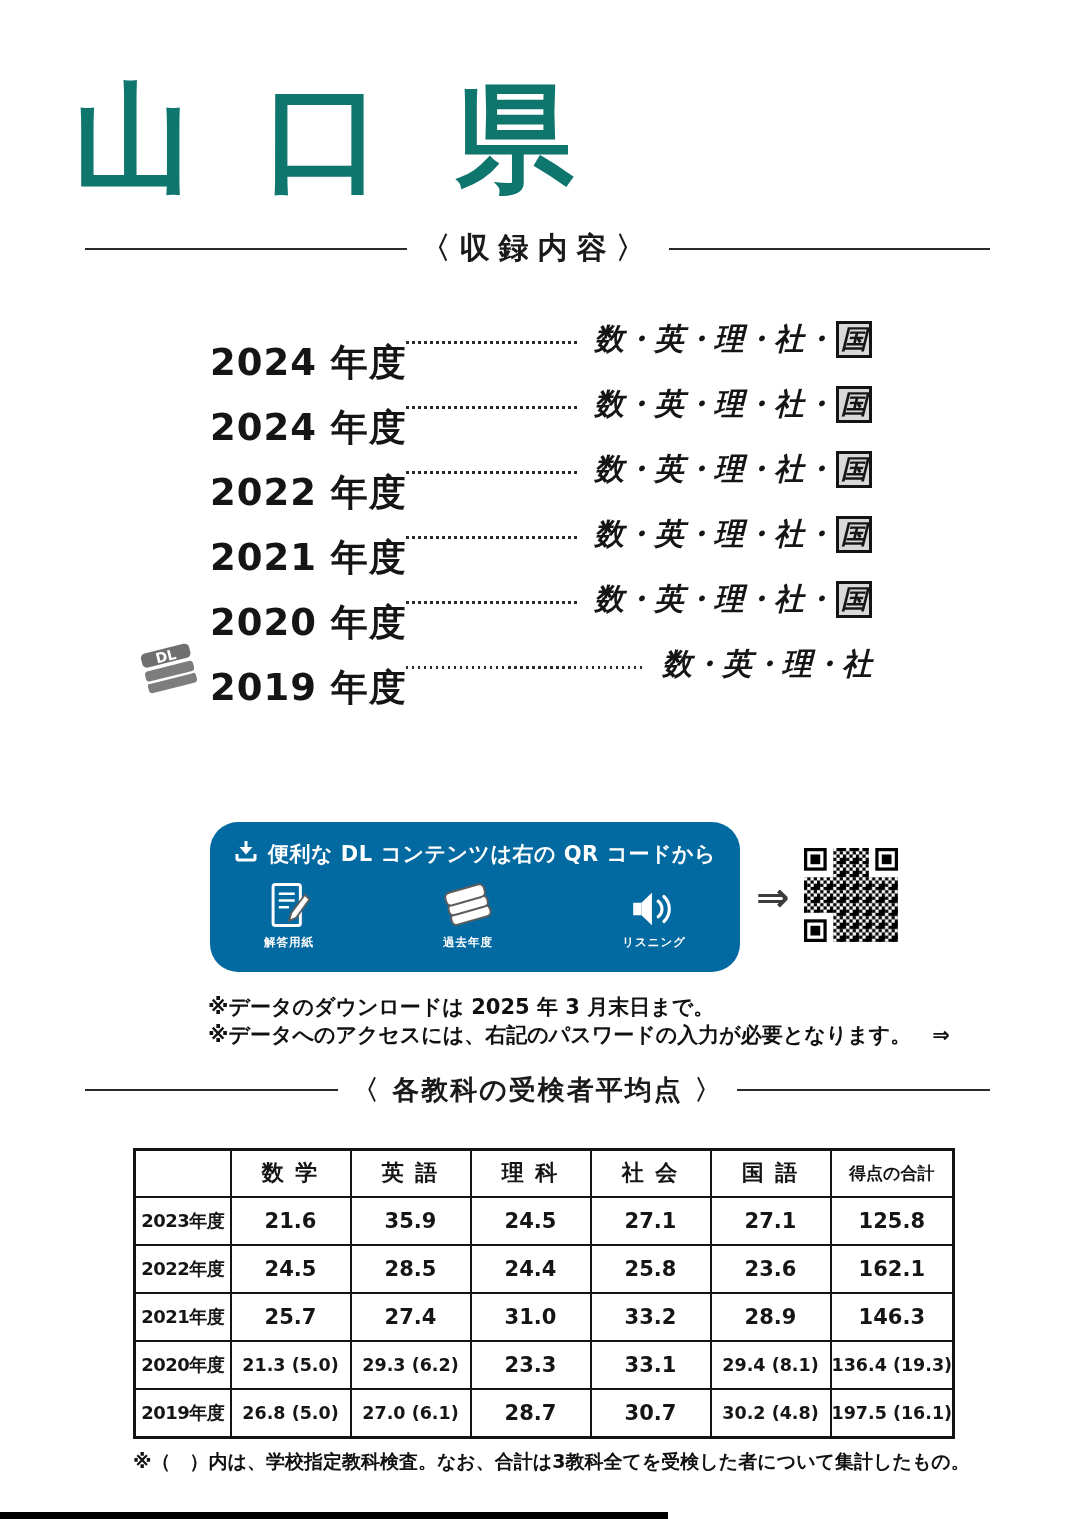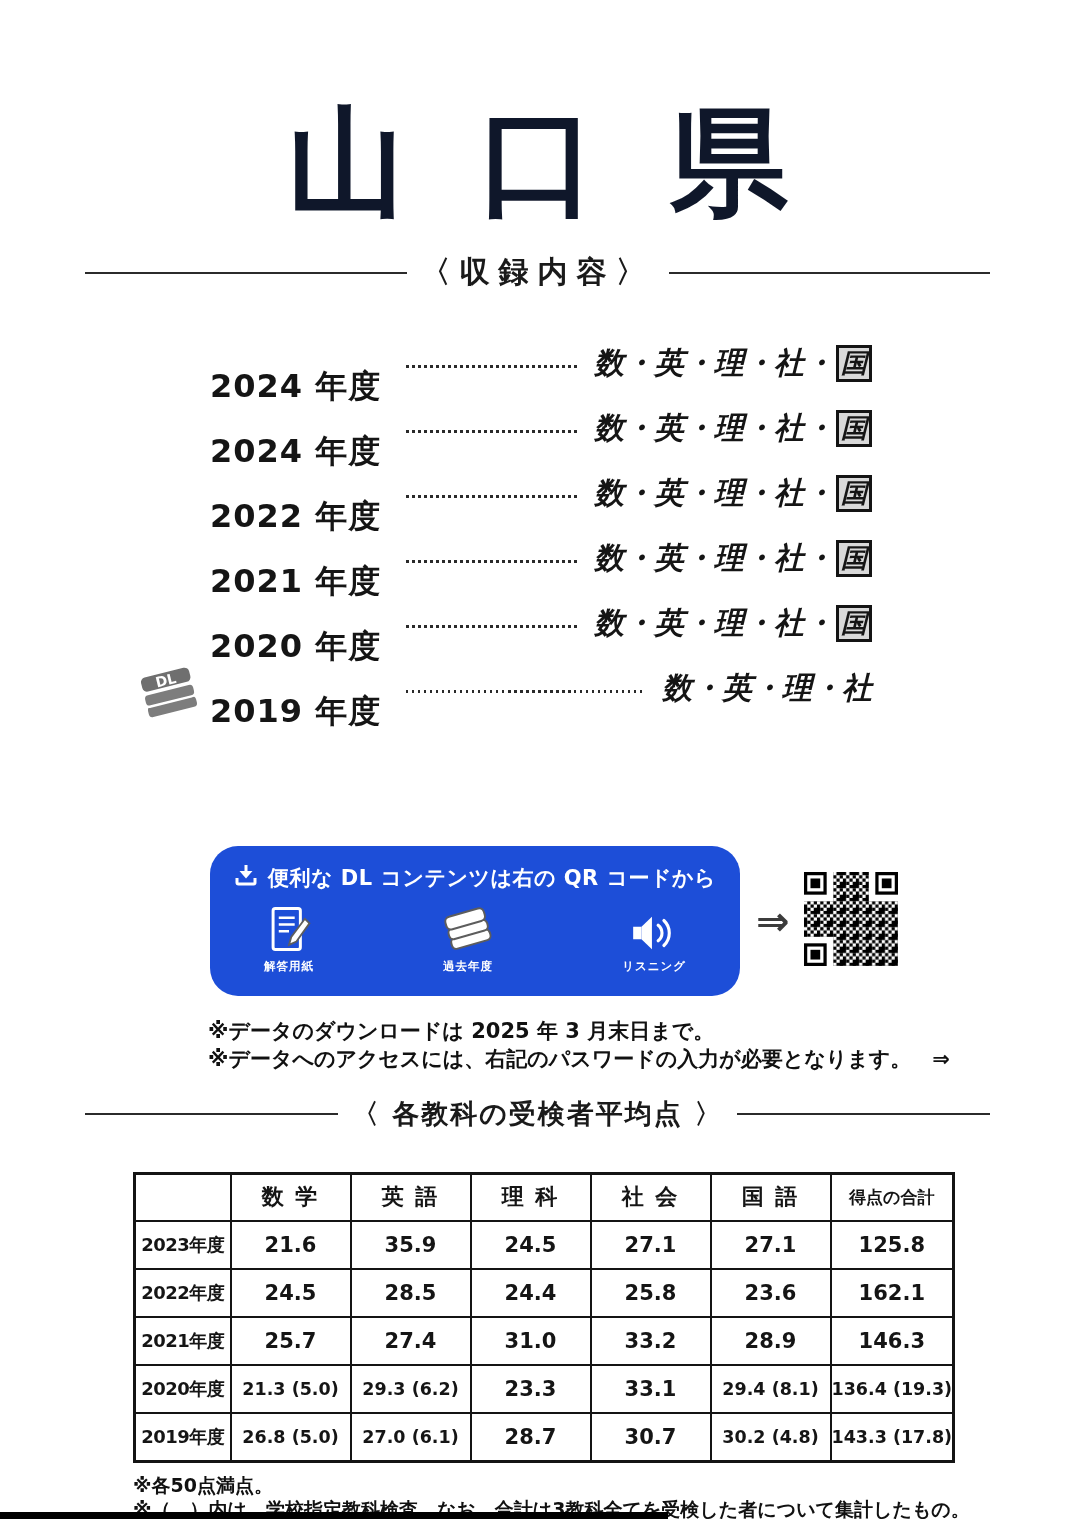--- a/index.html
+++ b/index.html
@@ -1,46 +1,46 @@
 <!DOCTYPE html>
 <html><head>
 <meta charset="utf-8">
 <style>
   * { margin:0; padding:0; box-sizing:border-box; }
   html,body { background:#fff; }
   body { width:1075px; height:1519px; position:relative; overflow:hidden;
          font-family:"DejaVu Sans","Liberation Sans",sans-serif; color:#151515; }
 
   
-  .title { padding-top:96px; text-align:center; font-size:118px; line-height:1.12;
-           font-weight:800; letter-spacing:0.62em; text-indent:0.62em; color:#0f172a; }
+  .title { padding-top:72px; font-size:118px; line-height:1.12;
+           font-weight:800; letter-spacing:0.62em; text-indent:0.62em; color:#0f766e; }
 
   
   .divider { display:flex; align-items:center; margin:24px 85px 0; gap:14px; }
   .divider .line { flex:1; height:2px; background:#2b2b2b; }
   .divider-text { font-weight:700; color:#1a1a1a; white-space:nowrap; }
   .divider-1 .divider-text { font-size:30px; letter-spacing:9px; }
   .divider-2 { margin-top:22px; }
   .divider-2 .divider-text { font-size:27px; letter-spacing:2px; }
 
   
   .toc { width:662px; margin:50px 0 0 210px; }
   .toc-row { display:flex; align-items:center; height:40px; margin-bottom:25px; position:relative; }
-  .toc-year { font-size:32px; font-weight:700; letter-spacing:1px; width:192px; white-space:nowrap;margin-top:48px; }
+  .toc-year { font-size:37px; font-weight:700; letter-spacing:1px; width:192px; white-space:nowrap;margin-top:48px; }
   .toc-dots { flex:1; height:3px; margin:6px 16px 0 4px;
               background:repeating-linear-gradient(90deg,#2a2a2a 0 2.5px,transparent 2.5px 6px); }
   .toc-subjects { display:flex; align-items:center; font-size:30px; font-weight:700; white-space:nowrap;font-style:italic; }
   .kokugo-sep:empty, .kokugo-box:empty { display:none; }
   .kokugo-box { display:inline-block; border:3px solid #141414; background:#d9d9d9;
                 font-size:26px; line-height:1.05; padding:2px 2px; margin-left:2px; }
   .dl-books { position:absolute; left:-82px; top:-8px; }
 
   
   .banner-section { display:flex; align-items:center; margin:138px 0 0 210px; }
-  .banner { width:530px; height:150px; background:#1d4ed8; border-radius:28px;
+  .banner { width:530px; height:150px; background:#0369a1; border-radius:28px;
             color:#fff; padding:17px 20px 10px; }
   .banner-heading { display:flex; justify-content:center; align-items:center; gap:10px;
                     font-size:21px; font-weight:700; letter-spacing:0.5px; white-space:nowrap; }
   .banner-items { display:flex; justify-content:space-between; padding:0 34px; margin-top:8px;gap:48px; }
   .banner-item { display:flex; flex-direction:column; align-items:center; }
   .banner-item .iconbox { height:54px; display:flex; align-items:flex-end; }
   .banner-item .caption { font-size:11.5px; font-weight:700; letter-spacing:1px; margin-top:5px; }
   .big-arrow { font-size:40px; font-weight:700; color:#3c3c3c; margin:0 14px 0 16px; }
   .qr { display:block; }
 
@@ -284,23 +284,22 @@
     <td class="val tight">29.4 (8.1)</td>
     <td class="val tight">136.4 (19.3)</td>
   </tr>
   <tr>
     <td class="rowlabel">2019年度</td>
     <td class="val tight">26.8 (5.0)</td>
     <td class="val tight">27.0 (6.1)</td>
     <td class="val">28.7</td>
     <td class="val">30.7</td>
     <td class="val tight">30.2 (4.8)</td>
-    <td class="val tight">143.3 (17.8)</td>
+    <td class="val tight">197.5 (16.1)</td>
   </tr>
 </tbody>
   </table>
 
 <div class="footnotes">
-  <div>※各50点満点。</div>
   <div>※（　）内は、学校指定教科検査。なお、合計は3教科全てを受検した者について集計したもの。</div>
 </div>
 
 <div class="page-edge-bar"></div>
 
 </body></html>

